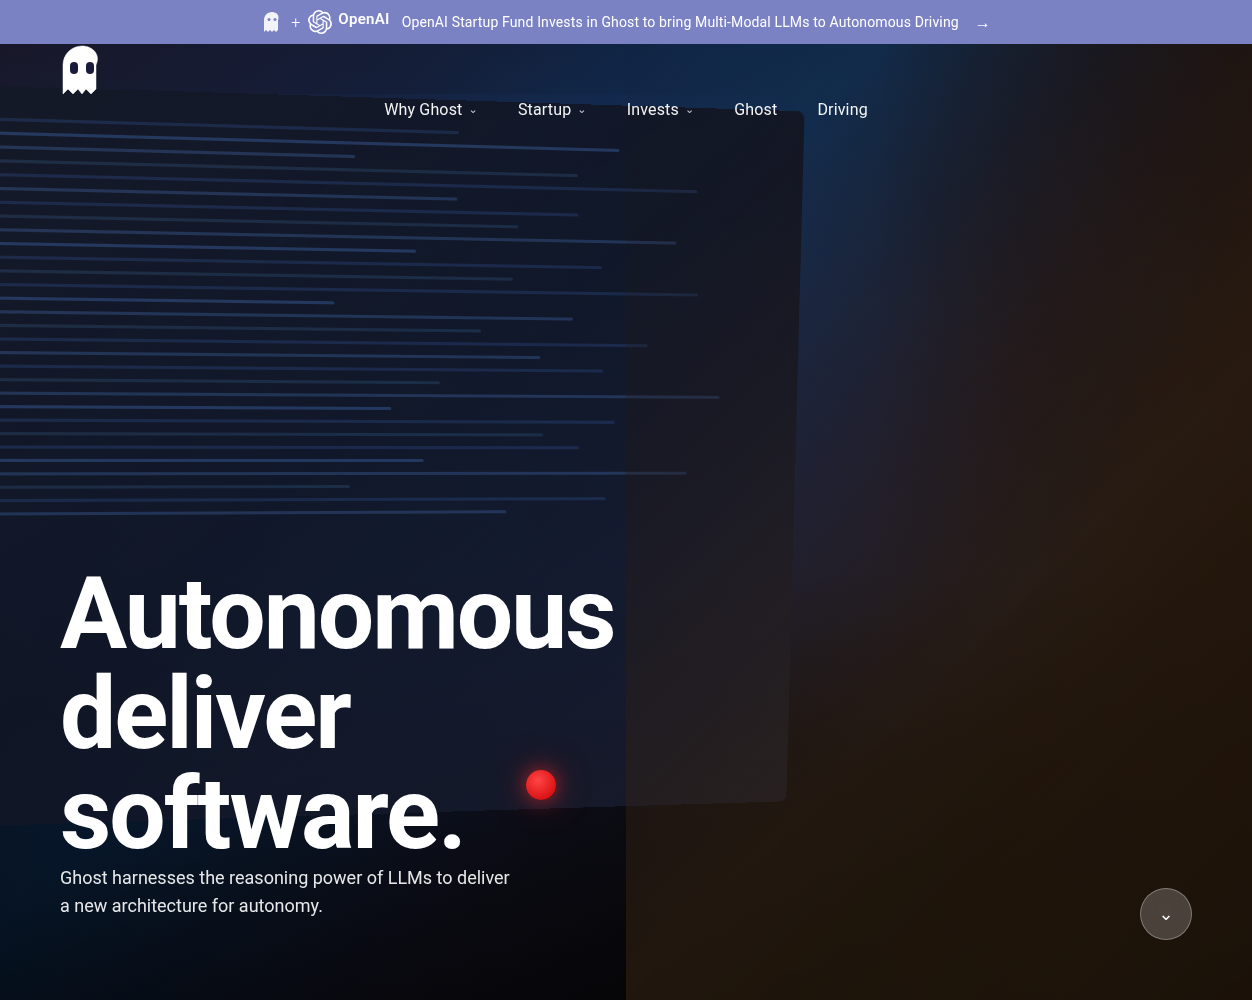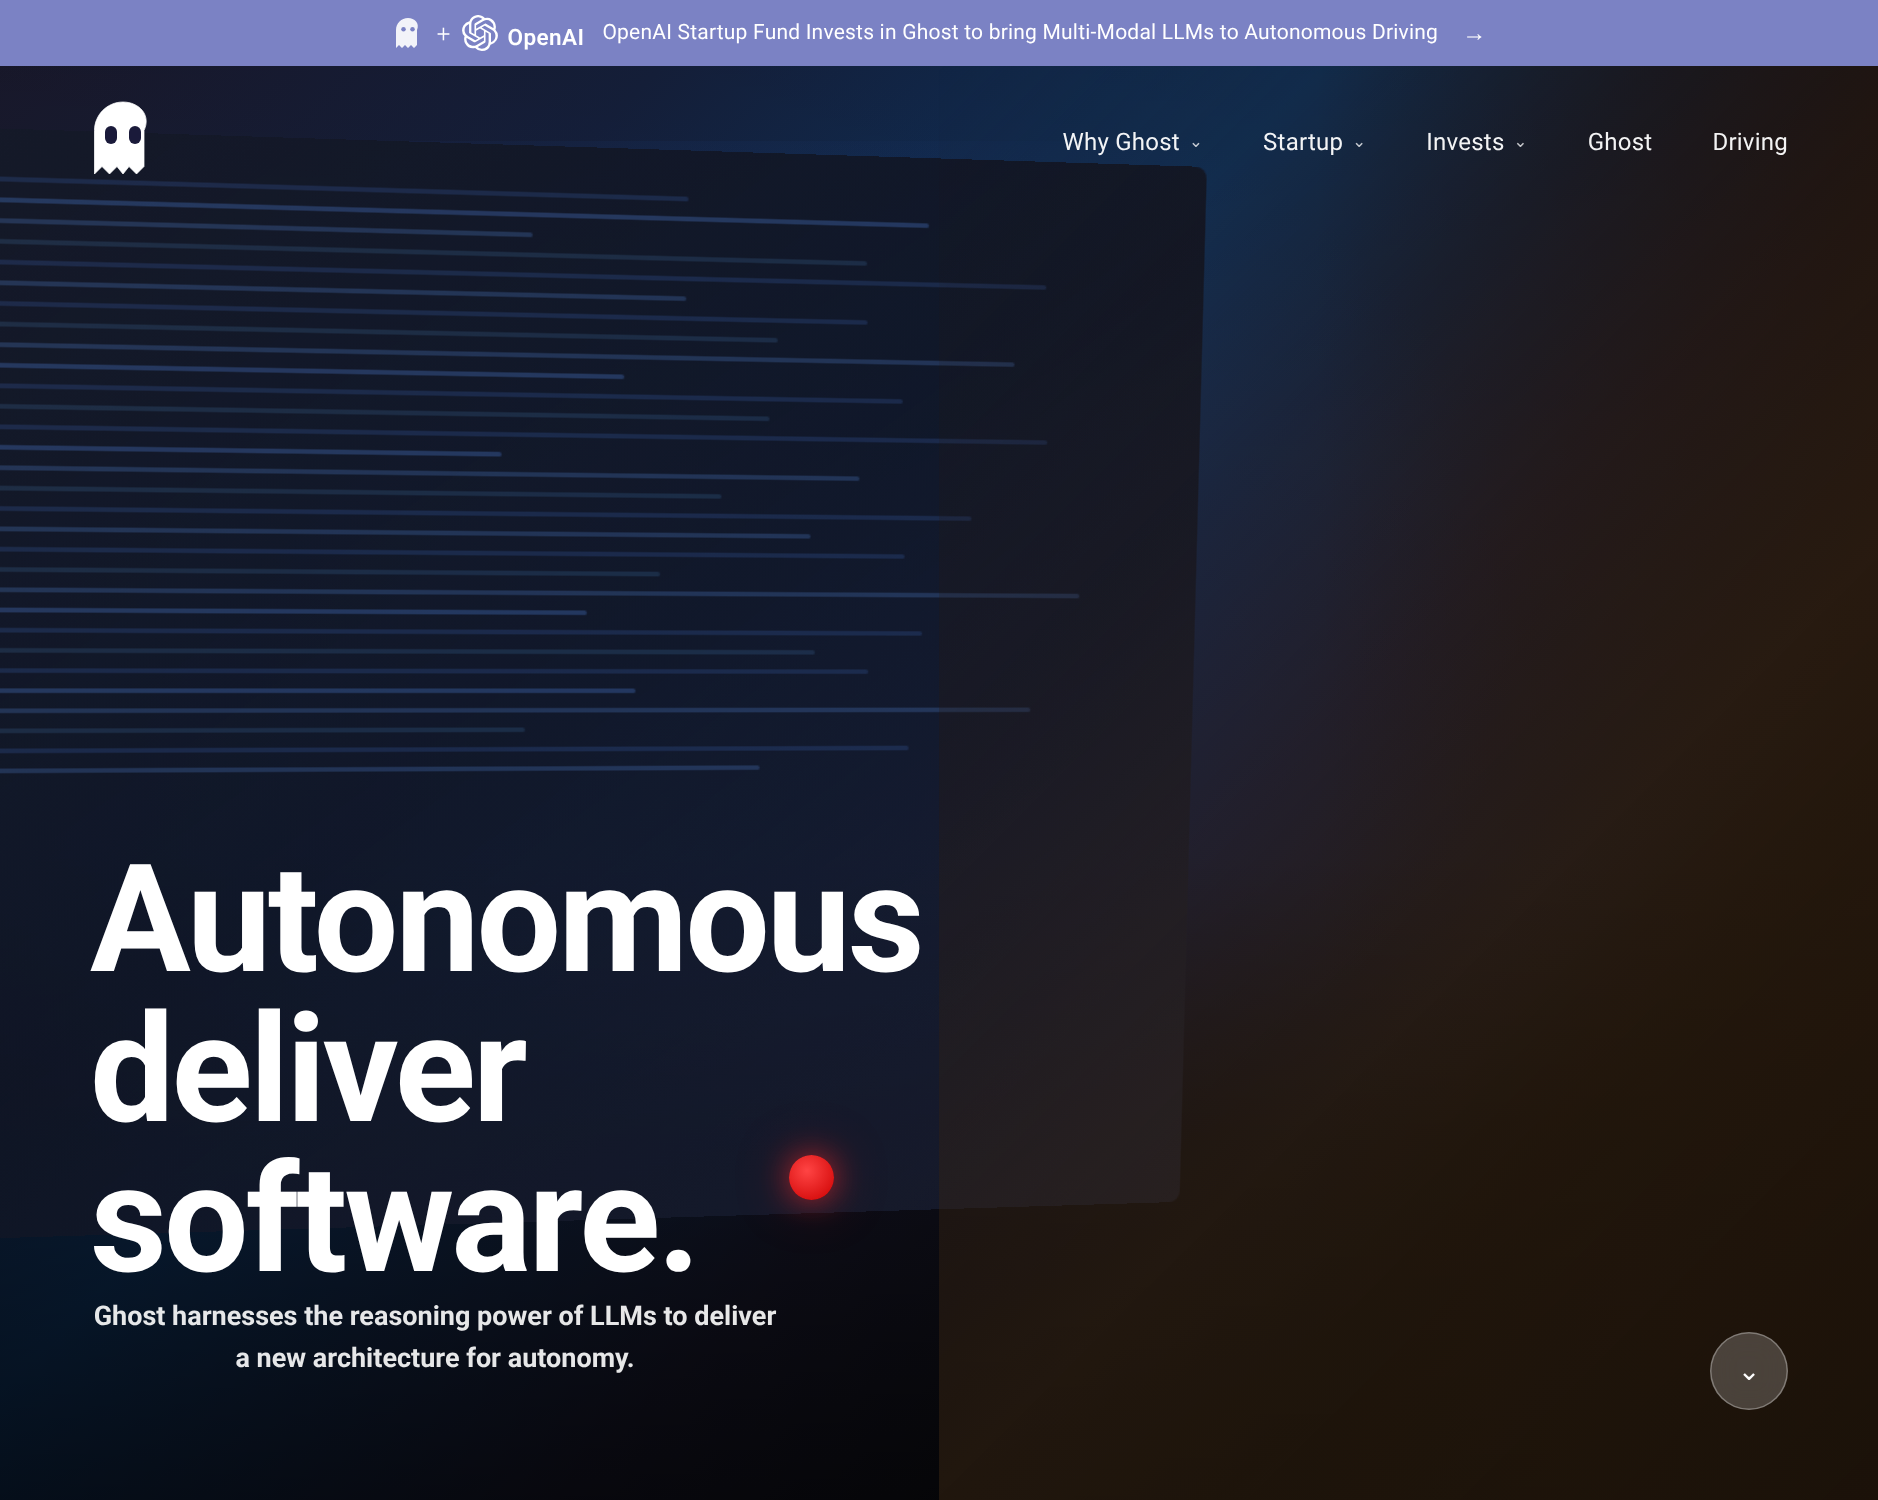--- a/index.html
+++ b/index.html
@@ -41,21 +41,21 @@
     }
 
     .plus-sign {
       color: white;
       font-size: 16px;
       font-weight: 300;
     }
 
     .openai-logo {
       display: flex;
-      align-items: flex-end;
+      align-items: flex-start;
       gap: 6px;
       color: white;
     }
 
     .openai-icon {
       width: 24px;
       height: 24px;
     }
 
     .openai-text {
@@ -141,20 +141,21 @@
     .navbar {
       position: absolute;
       top: 0;
       left: 0;
       right: 0;
       display: flex;
       align-items: center;
       padding: 0 60px;
       height: 100px;
       z-index: 10;
+      flex-direction: column;
     }
 
     .nav-logo {
       margin-right: auto;
     }
 
     .ghost-logo-main {
       width: 44px;
       height: 52px;
     }
@@ -197,24 +198,23 @@
       font-size: 100px;
       font-weight: 700;
       line-height: 1.0;
       letter-spacing: -0.02em;
       max-width: 700px;
     }
 
     .hero-subtitle {
       color: rgba(255,255,255,0.9);
       font-size: 18px;
-      font-weight: 700;
+      font-weight: 400;
       line-height: 1.55;
       max-width: 460px;
-      text-align: center;
     }
 
     
     .scroll-button {
       position: absolute;
       bottom: 60px;
       right: 60px;
       width: 52px;
       height: 52px;
       border-radius: 50%;

